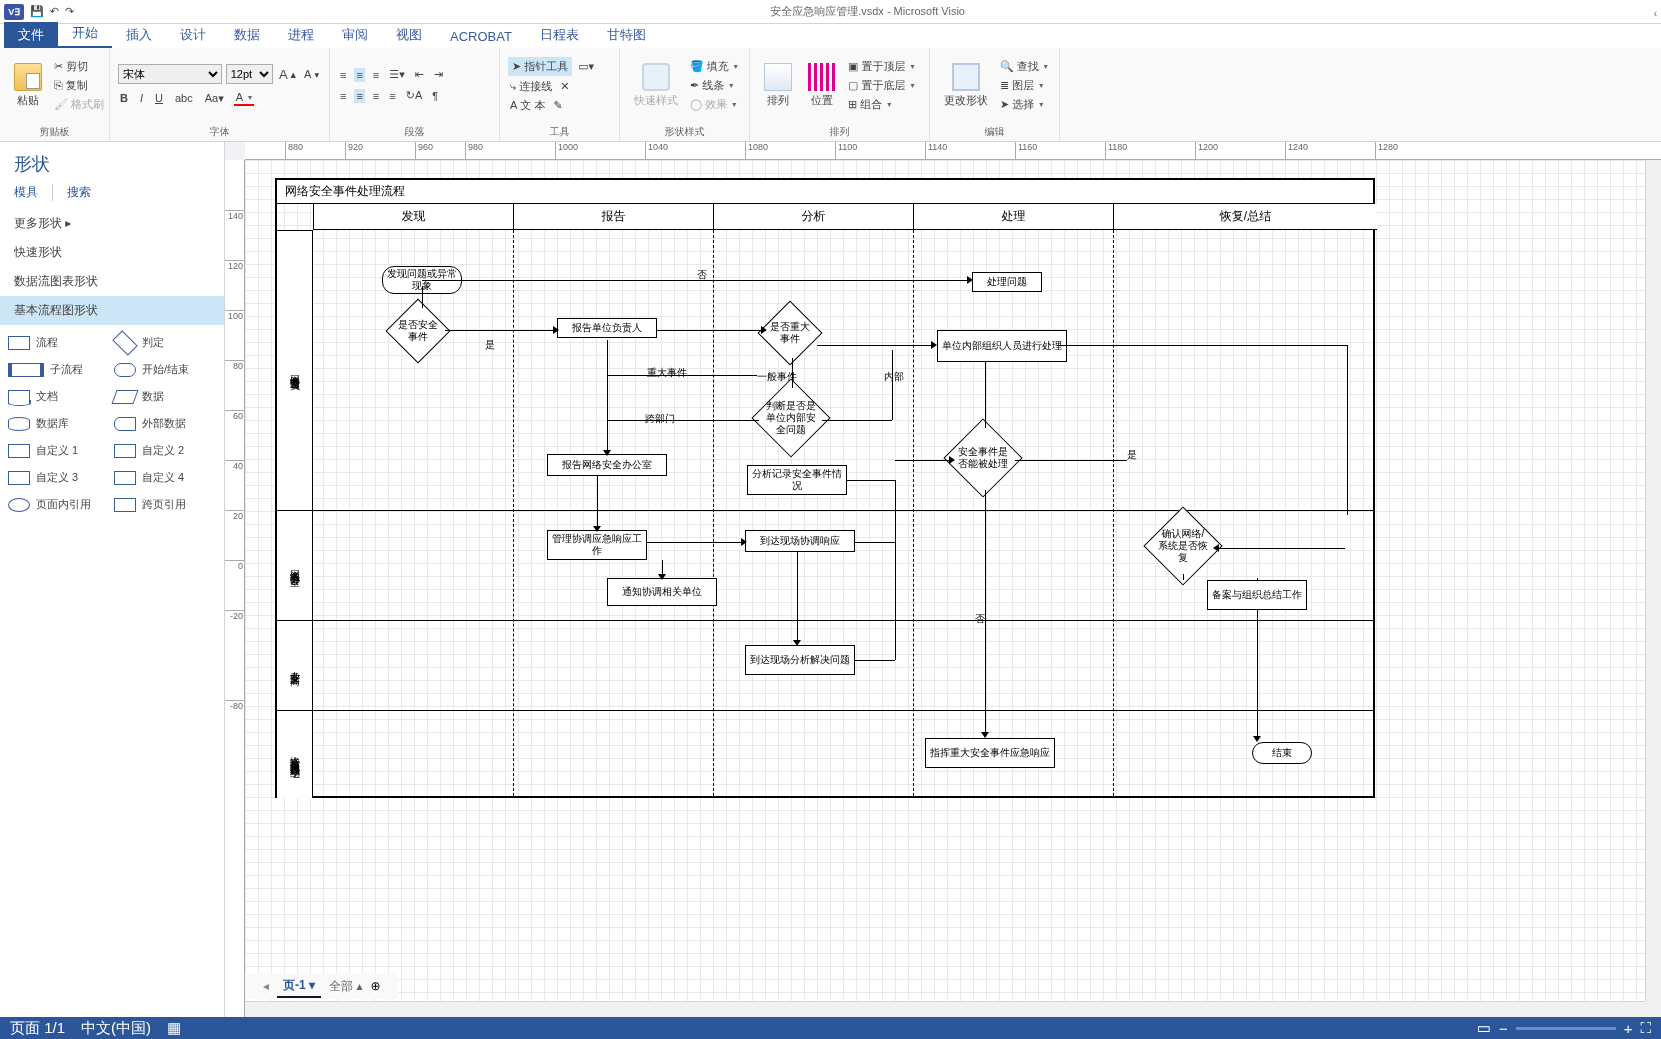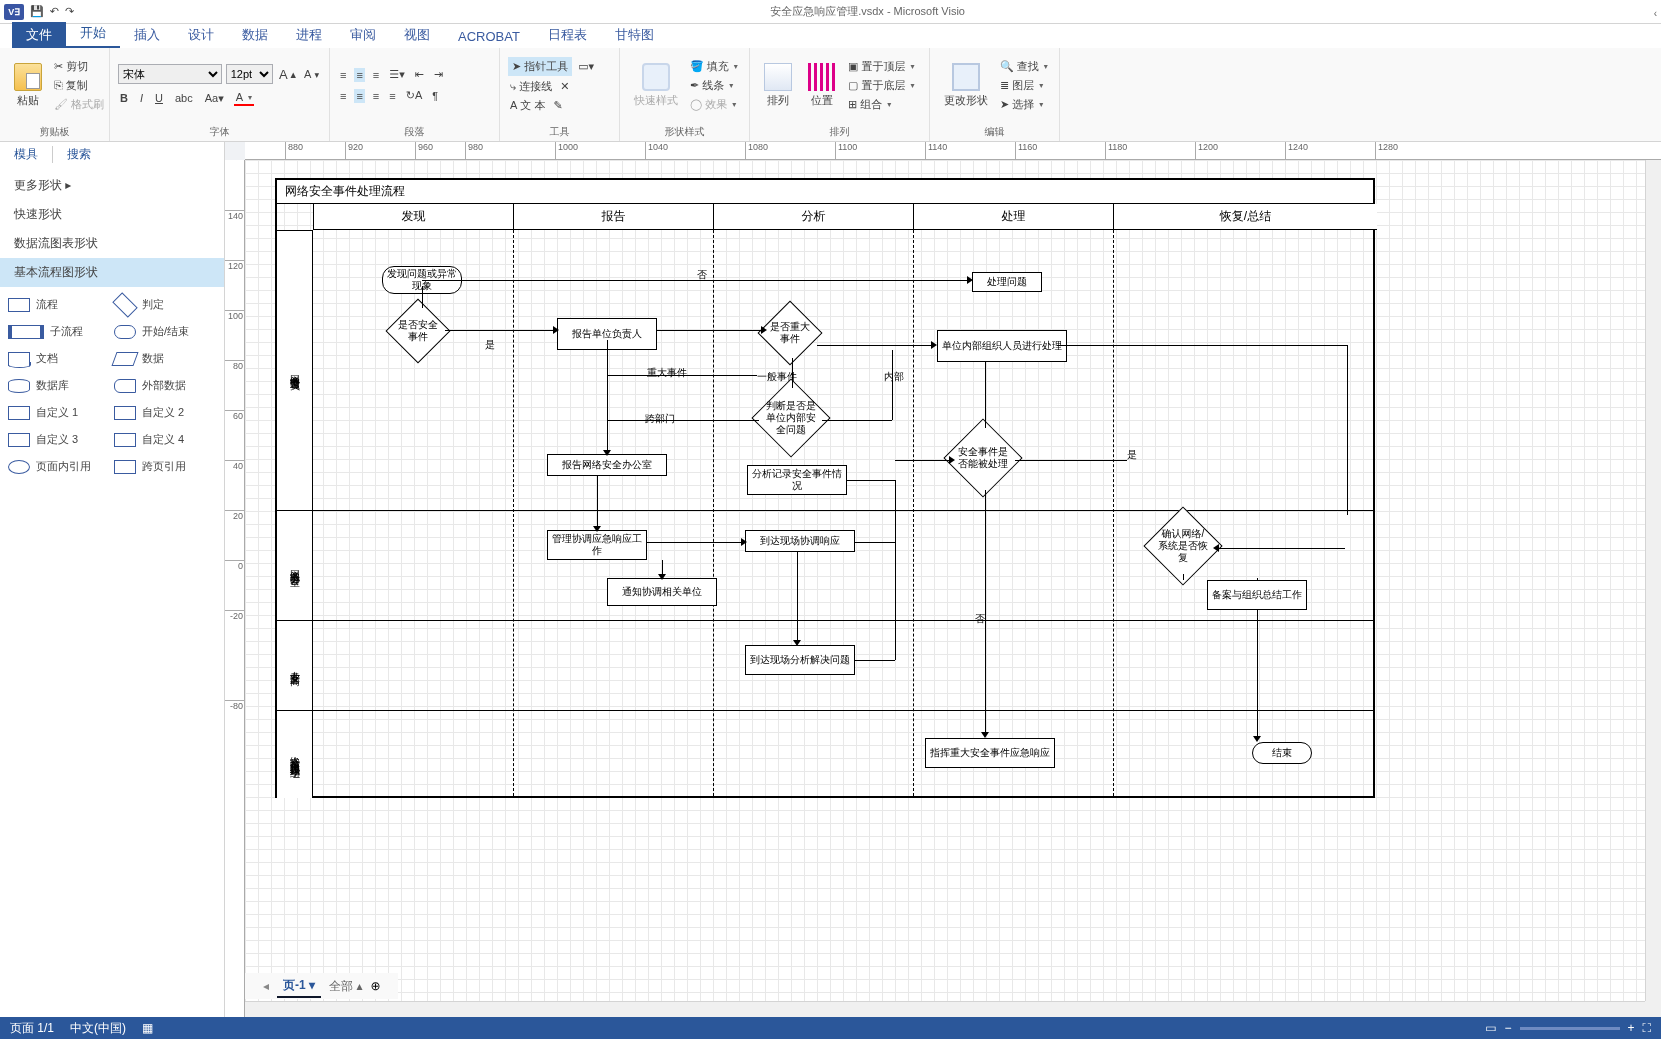--- a/index.html
+++ b/index.html
@@ -2,21 +2,21 @@
 <html><head>
 <meta charset="utf-8">
 <style>
 *{box-sizing:border-box;margin:0;padding:0;font-family:"Microsoft YaHei","SimSun",sans-serif;}
 html,body{width:1661px;height:1039px;overflow:hidden;background:#fff;}
 .titlebar{height:24px;background:#fff;display:flex;align-items:center;font-size:11px;color:#444;border-bottom:1px solid #d4d4d4;}
 .titlebar .visio-logo{width:20px;height:16px;background:#3955a3;color:#fff;font-weight:bold;font-size:9px;display:flex;align-items:center;justify-content:center;margin:0 4px;border-radius:2px;}
 .titlebar .qat{display:flex;gap:6px;padding-left:2px;}
 .titlebar .qat span{cursor:pointer;}
 .titlebar .doc-title{flex:1;text-align:center;color:#666;}
-.ribbon-tabs{height:24px;display:flex;align-items:flex-end;font-size:13px;color:#3a5ba0;padding-left:12px;}
+.ribbon-tabs{height:24px;display:flex;align-items:flex-end;font-size:13px;color:#3a5ba0;padding-left:4px;}
 .ribbon-tabs .tab{padding:4px 14px;cursor:pointer;}
 .ribbon-tabs .tab.file{background:#2b579a;color:#fff;}
 .ribbon-tabs .tab.active{color:#2b579a;border-bottom:2px solid #2b579a;}
 .ribbon{height:94px;border-bottom:1px solid #d4d4d4;display:flex;background:#f9f9f9;}
 .ribbon .group{border-right:1px solid #e1e1e1;padding:4px 8px 2px 8px;display:flex;flex-direction:column;justify-content:space-between;}
 .ribbon .group-label{font-size:10px;color:#666;text-align:center;padding-top:2px;}
 .ribbon .row{display:flex;align-items:center;gap:4px;}
 .ribbon .btn{font-size:11px;color:#444;display:flex;align-items:center;gap:3px;padding:1px 2px;cursor:pointer;white-space:nowrap;}
 .ribbon select,.ribbon input{font-size:11px;height:20px;border:1px solid #abadb3;}
 .ribbon .big-btn{display:flex;flex-direction:column;align-items:center;font-size:11px;color:#444;padding:2px 6px;cursor:pointer;}
@@ -81,21 +81,21 @@
 .scroll-h{position:absolute;left:20px;right:16px;bottom:0;height:16px;background:#f0f0f0;border-top:1px solid #d4d4d4;}
 .scroll-corner{position:absolute;right:0;bottom:0;width:16px;height:16px;background:#f0f0f0;}
 .collapse-btn{position:absolute;right:0;top:6px;font-size:10px;color:#666;cursor:pointer;padding:2px 4px;}
 
 
 .page-tabs{position:absolute;left:20px;bottom:18px;height:26px;display:flex;align-items:center;font-size:12px;gap:8px;background:#f9f9f9;padding:0 18px;}
 .page-tabs .pg{color:#2b579a;font-weight:bold;border-bottom:2px solid #0f172a;padding:2px 6px;}
 .page-tabs .all{color:#666;}
 
 
-.statusbar{position:fixed;left:0;right:0;bottom:0;height:22px;background:#2b579a;color:#fff;font-size:12px;display:flex;align-items:center;padding:0 10px;gap:16px;}
+.statusbar{position:fixed;left:0;right:0;bottom:0;height:22px;background:#2b579a;color:#fff;font-size:15px;display:flex;align-items:center;padding:0 10px;gap:16px;}
 .statusbar .right{margin-left:auto;display:flex;gap:8px;align-items:center;}
 .statusbar .zoom{width:100px;height:3px;background:#6e8bc2;position:relative;}
 .statusbar .zoom::before{content:"";position:absolute;left:-10px;top:-4px;}
 .whitebox{width:1661px;height:1039px;position:relative;}
 </style>
 </head>
 <body>
 
 <div class="whitebox">
 
@@ -287,20 +287,21 @@
               <span>选择</span>
             </div>
       </div>
     </div>
     <div class="group-label">编辑</div>
   </div>
 </div>
 
 <div class="body-area">
   <div class="shapes-panel">
+    <div class="hdr">形状</div>
     <div class="collapse-btn">‹</div>
     <div class="sub">
       <span>模具</span>
       <span class="sep"></span>
       <span>搜索</span>
     </div>
     <div class="more"><span>更多形状</span> ▸</div>
     <div class="cat">快速形状</div>
     <div class="cat">数据流图表形状</div>
     <div class="cat active">基本流程图形状</div>
@@ -412,21 +413,21 @@
         <div class="lane-head" style="top:440px;height:90px;">专业安全厂商</div>
         <div class="lane-head" style="top:530px;height:88px;">络安全与信息化建设领导小组</div>
         <div class="lane-sep" style="top:330px;"></div>
         <div class="lane-sep" style="top:440px;"></div>
         <div class="lane-sep" style="top:530px;"></div>
 
         <div class="node term" style="left:105px;top:78px;width:80px;height:28px;margin-top:8px;">发现问题或异常现象</div>
         <div class="node dia sm" style="left:118px;top:128px;">
               <span>是否安全事件</span>
             </div>
-        <div class="node" style="left:280px;top:138px;width:100px;height:32px;">报告单位负责人</div>
+        <div class="node" style="left:280px;top:138px;width:100px;height:20px;">报告单位负责人</div>
         <div class="node dia sm" style="left:490px;top:130px;">
               <span>是否重大事件</span>
             </div>
         <div class="node" style="left:695px;top:92px;width:70px;height:20px;">处理问题</div>
         <div class="node" style="left:660px;top:150px;width:130px;height:32px;">单位内部组织人员进行处理</div>
         <div class="node dia" style="left:486px;top:210px;">
               <span>判断是否是单位内部安全问题</span>
             </div>
         <div class="node" style="left:270px;top:274px;width:120px;height:22px;">报告网络安全办公室</div>
         <div class="node" style="left:470px;top:285px;width:100px;height:30px;">分析记录安全事件情况</div>

